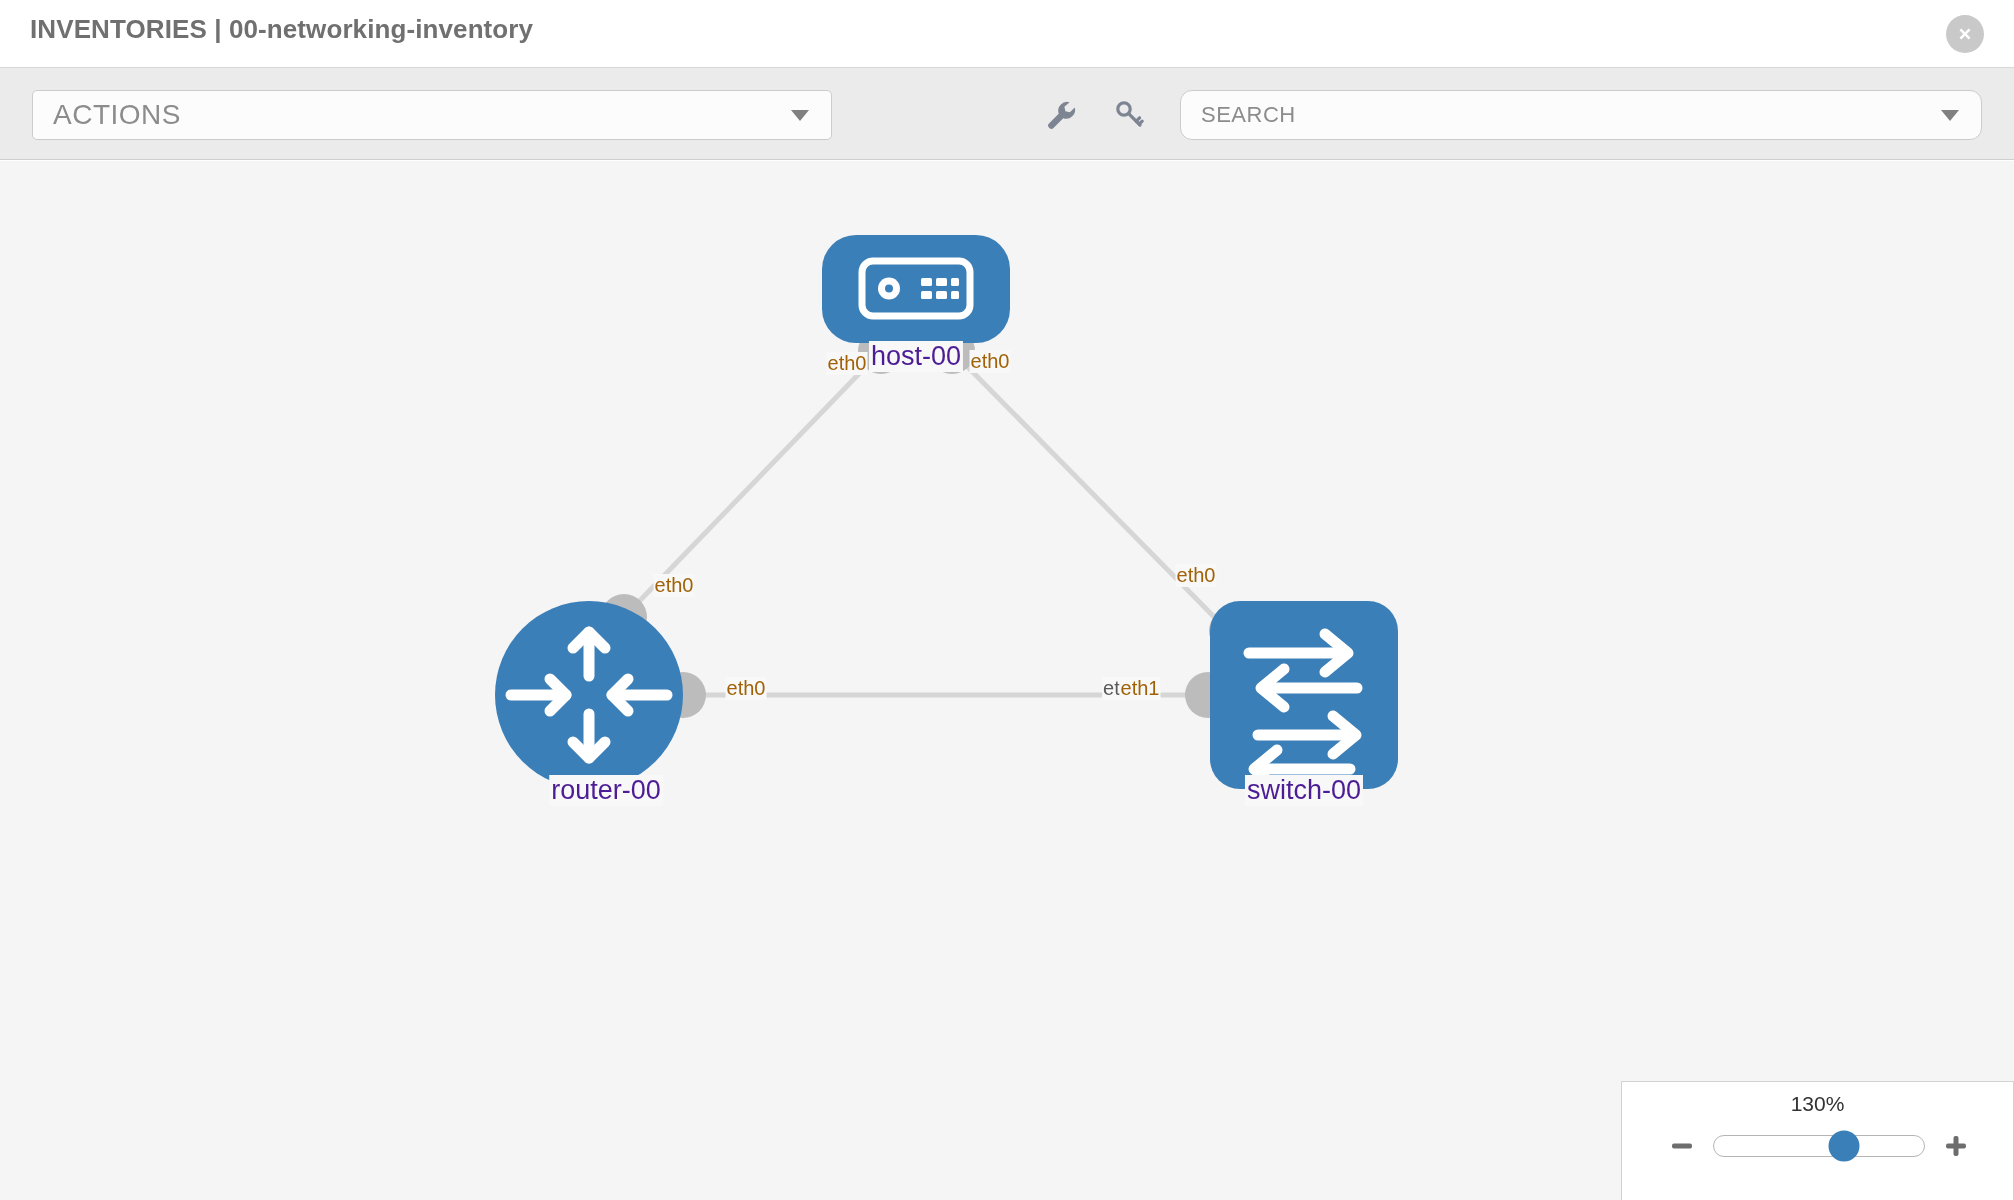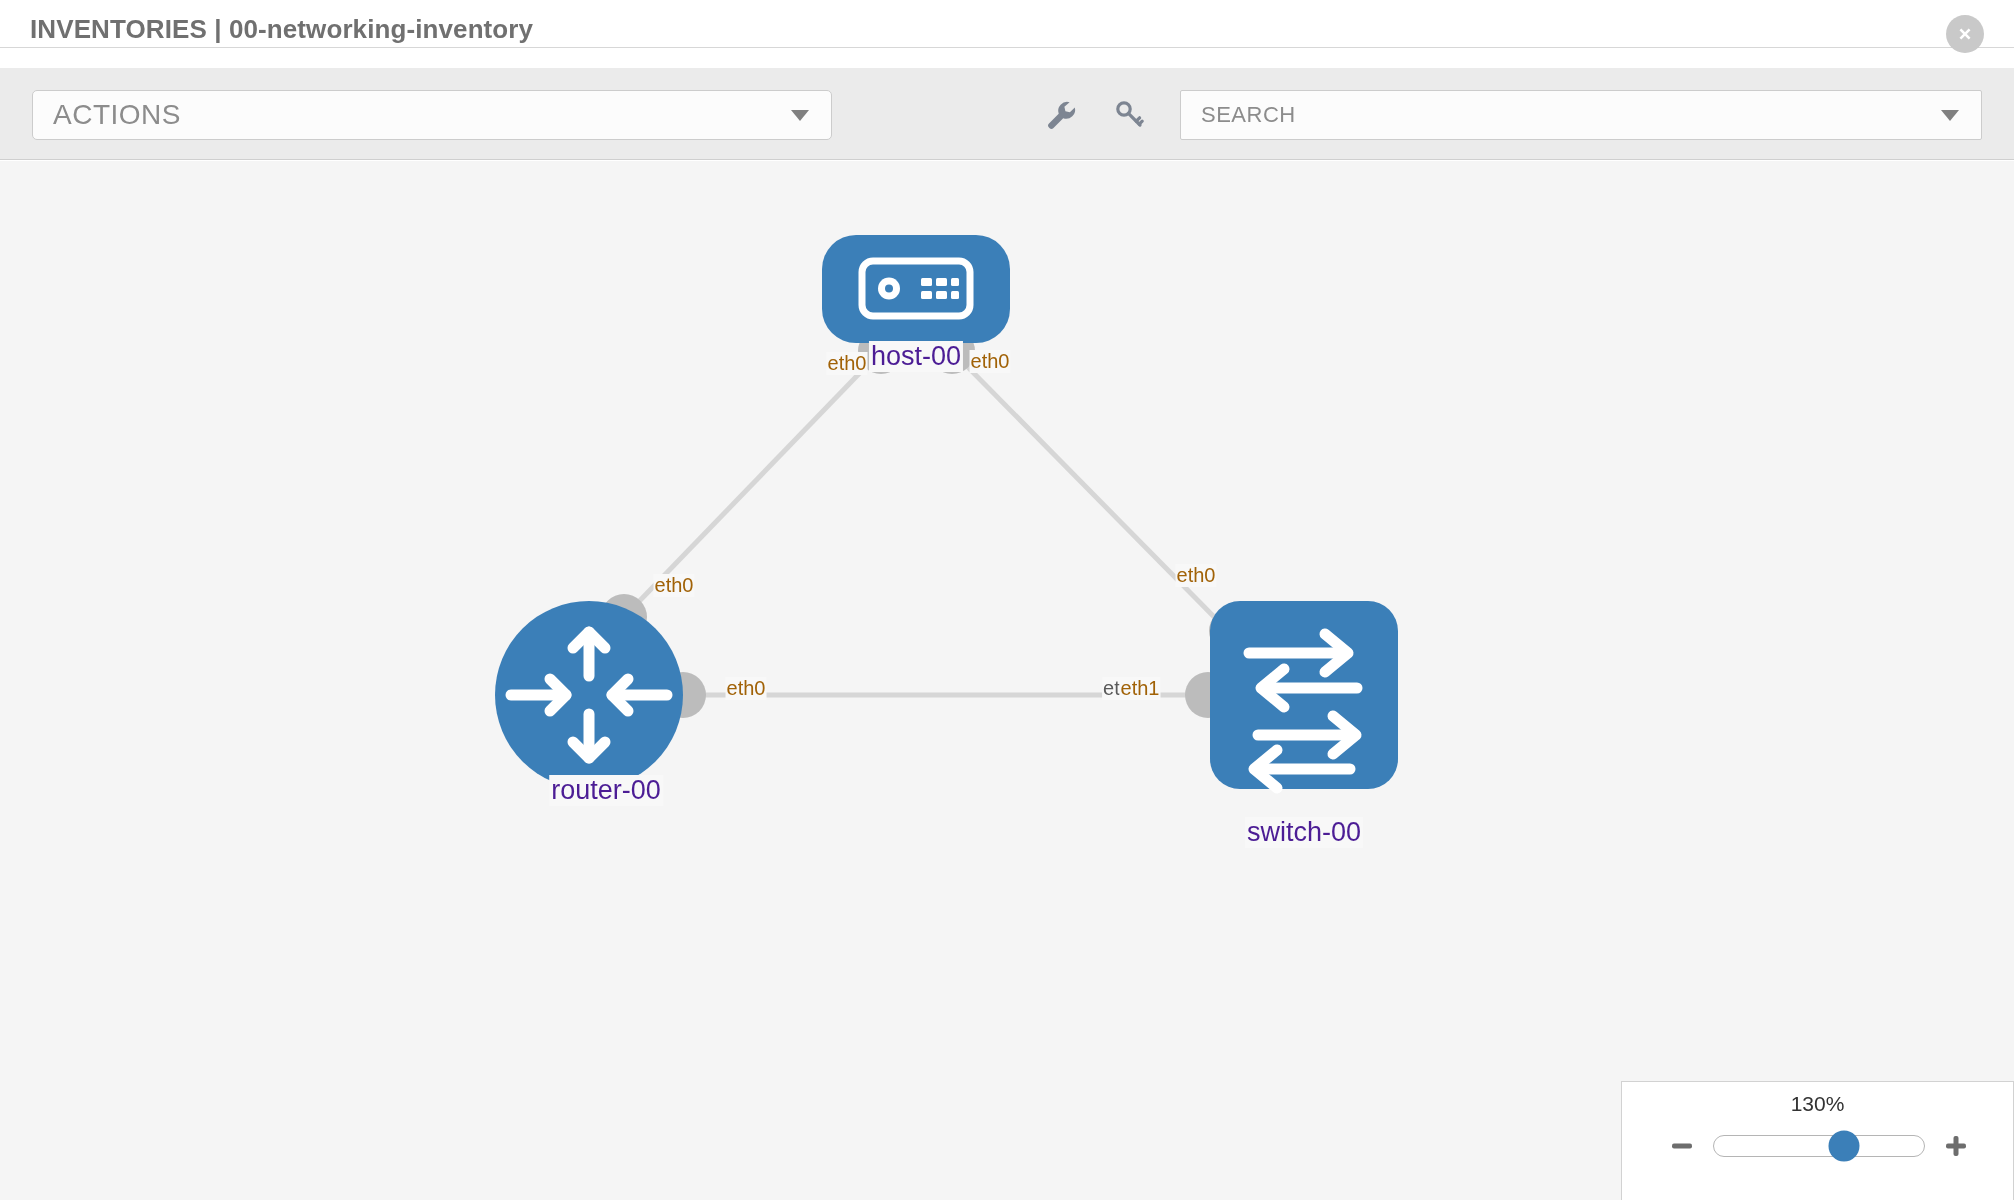--- a/index.html
+++ b/index.html
@@ -17,21 +17,21 @@
     width: 2014px;
     height: 1200px;
     background: #ffffff;
   }
 
   
   .header {
     position: absolute;
     top: 0; left: 0;
     width: 2014px;
-    height: 48px;
+    height: 68px;
     background: #ffffff;
     border-bottom: 1px solid #d7d7d7;
   }
   .page-title {
     position: absolute;
     left: 30px;
     top: 14px;
     font-size: 26px;
     font-weight: bold;
     color: #707070;
@@ -97,21 +97,21 @@
   }
   .tool-icon.wrench { left: 1040px; }
   .tool-icon.key    { left: 1108px; }
 
   .search-box {
     position: absolute;
     left: 1180px; top: 22px;
     width: 802px; height: 50px;
     background: #fcfcfc;
     border: 1px solid #ccc;
-    border-radius: 2px;
+    border-radius: 12px;
     display: flex;
     align-items: center;
     cursor: text;
   }
   .search-text {
     margin-left: 20px;
     font-size: 22px;
     color: #8c8c8c;
     letter-spacing: 0.5px;
   }
@@ -334,21 +334,21 @@
 
     <span class="iface-label" style="left:847px; top:191px;">eth0</span>
     <span class="iface-label" style="left:990px; top:189px;">eth0</span>
     <span class="iface-label" style="left:674px; top:413px;">eth0</span>
     <span class="iface-label" style="left:1196px; top:403px;">eth0</span>
     <span class="iface-label" style="left:746px; top:516px;">eth0</span>
     <span class="iface-label" style="left:1140px; top:516px;">eth1</span>
 
     <span class="node-label" style="left:916px; top:180px;">host-00</span>
     <span class="node-label" style="left:606px; top:614px;">router-00</span>
-    <span class="node-label" style="left:1304px; top:614px;margin-top:42px;">switch-00</span>
+    <span class="node-label" style="left:1304px; top:614px;">switch-00</span>
 
     <div class="zoom-panel" style="left:1621px; top:920px;">
       <div class="zoom-value">130%</div>
       <div class="zoom-row">
         <div class="zoom-minus">
           <svg width="26" height="26" viewBox="0 0 26 26" aria-hidden="true">
             <rect x="3" y="10.5" width="20" height="5" rx="2" fill="#6d6d6d"></rect>
           </svg>
         </div>
         <div class="zoom-track">

